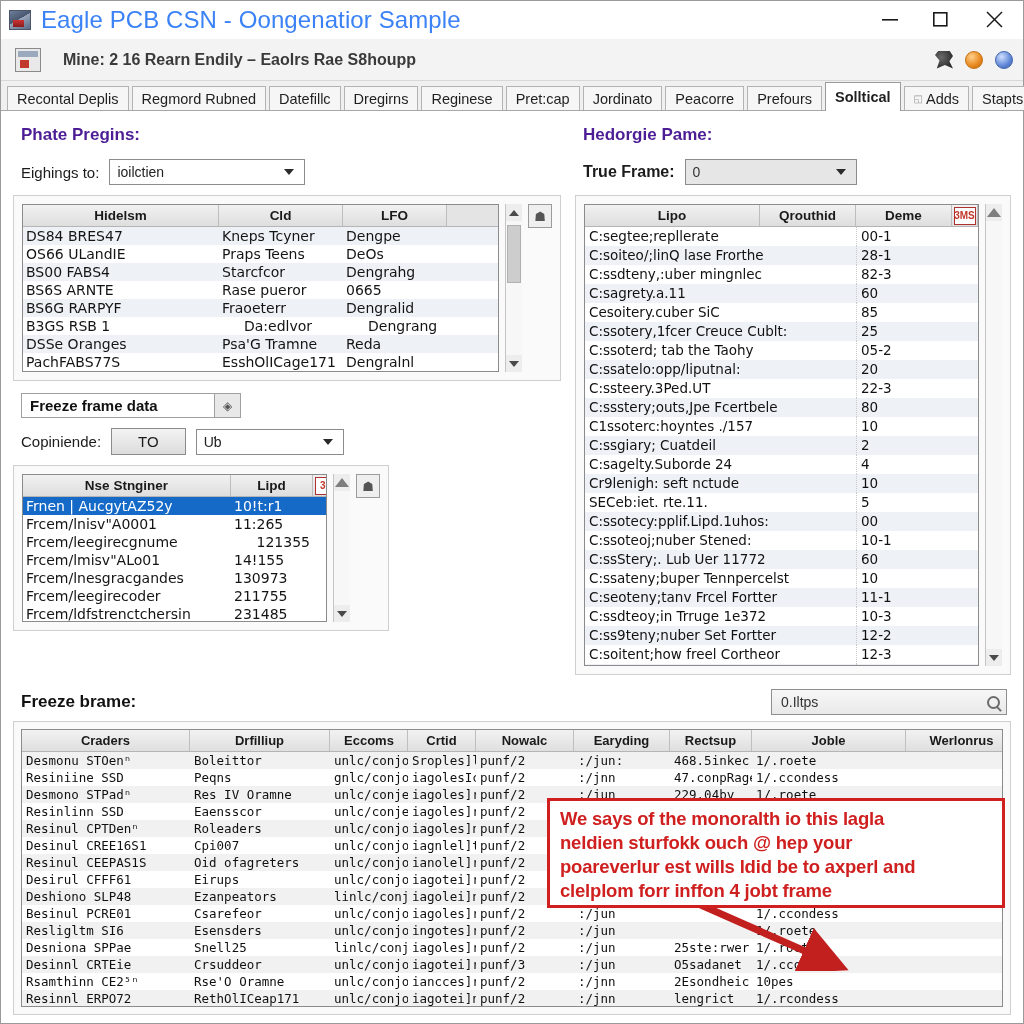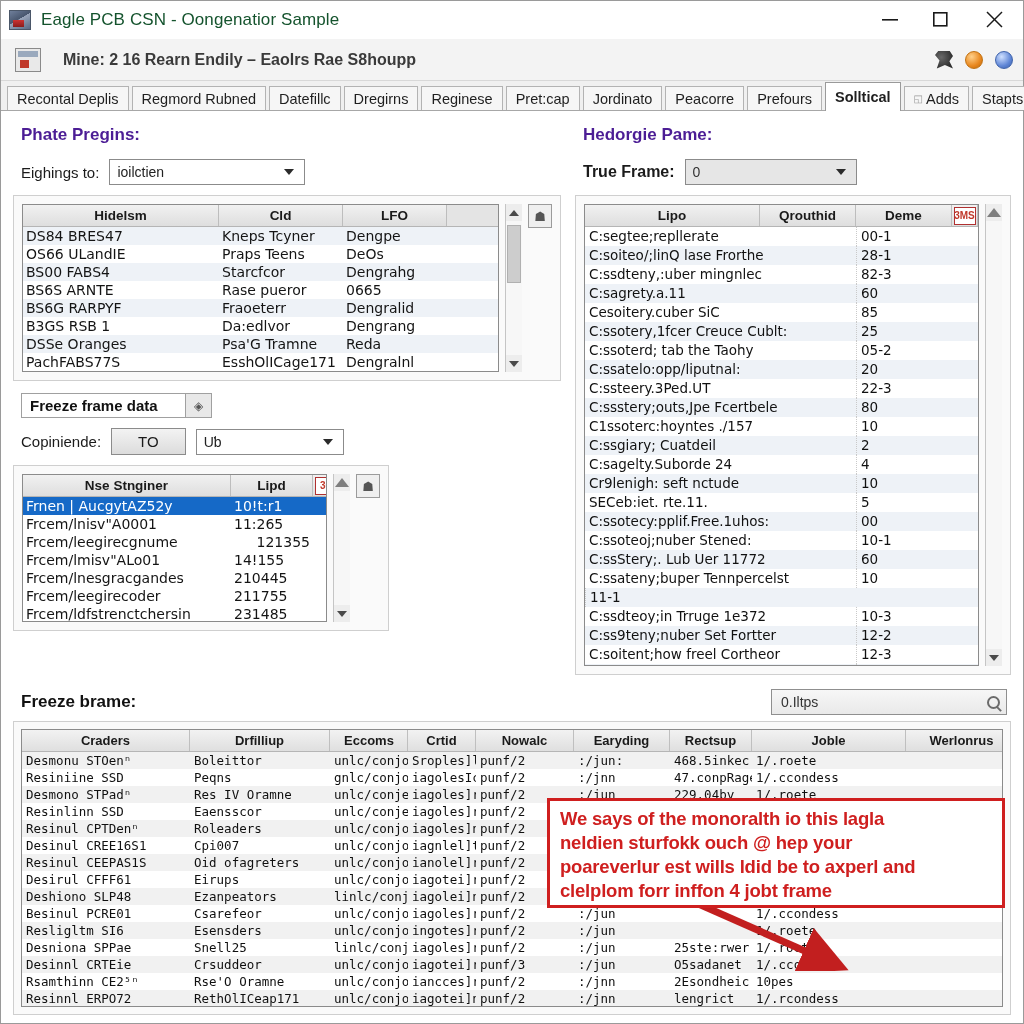--- a/index.html
+++ b/index.html
@@ -32,21 +32,21 @@
     background: linear-gradient(150deg,#6f7f9b 0%,#48566e 45%,#9aa6bb 46%,#586a86 100%);
     border: 1px solid #4a5668;
     position: relative;
   }
   .app-icon::after {
     content: ""; position: absolute; left: 3px; top: 9px;
     width: 11px; height: 7px;
     background: linear-gradient(180deg,#c33 0%,#8a1d1d 100%);
   }
   .title-text {
-    font-size: 17px; color: #14532d; letter-spacing: .1px;
+    font-size: 24px; color: #3b82f6; letter-spacing: .1px;
     white-space: nowrap;
   }
   .wincontrols { margin-left: auto; display: flex; height: 100%; }
   .wc {
     width: 50px; height: 100%;
     display: flex; align-items: center; justify-content: center;
     font-size: 17px; color: #1a1a1a;
   }
   .wc.close { width: 58px; font-size: 20px; }
   .wc svg { display: block; }
@@ -229,21 +229,21 @@
     border: 1px solid #9b9b9b;
     background: #efefef;
     display: flex; align-items: center; justify-content: center;
   }
   .home-glyph { font-size: 13px; color: #555; line-height: 1; }
 
   
   .ffbar {
     display: flex; align-items: stretch;
     margin: 12px 0 10px 8px;
-    width: 191px;
+    width: 220px;
   }
   .ffbar .lbl {
     flex: 1 1 auto;
     border: 1px solid #a0a0a0;
     background: #ffffff;
     font-size: 15px; font-weight: 700; color: #111;
     padding: 3px 8px;
     white-space: nowrap;
   }
   .ffbar .btn {
@@ -494,21 +494,21 @@
                   <div class="td" style="width: 124px; flex: 0 0 124px;">Rase pueror</div>
                   <div class="td" style="width: 104px; flex: 0 0 104px;">0665</div>
                 </div>
                 <div class="lb-row alt">
                   <div class="td" style="width: 196px; flex: 0 0 196px;">BS6G RARPYF</div>
                   <div class="td" style="width: 124px; flex: 0 0 124px;">Fraoeterr</div>
                   <div class="td" style="width: 104px; flex: 0 0 104px;">Dengralid</div>
                 </div>
                 <div class="lb-row">
                   <div class="td" style="width: 196px; flex: 0 0 196px;">B3GS RSB 1</div>
-                  <div class="td" style="width: 124px; flex: 0 0 124px;">Da:edlvor</div>
+                  <div class="td" style="width: 124px; flex: 0 0 124px; margin-left: 22px;">Da:edlvor</div>
                   <div class="td" style="width: 104px; flex: 0 0 104px;">Dengrang</div>
                 </div>
                 <div class="lb-row alt">
                   <div class="td" style="width: 196px; flex: 0 0 196px;">DSSe Oranges</div>
                   <div class="td" style="width: 124px; flex: 0 0 124px;">Psa'G Tramne</div>
                   <div class="td" style="width: 104px; flex: 0 0 104px;">Reda</div>
                 </div>
                 <div class="lb-row">
                   <div class="td" style="width: 196px; flex: 0 0 196px;">PachFABS77S</div>
                   <div class="td" style="width: 124px; flex: 0 0 124px;">EsshOlICage171</div>
@@ -569,21 +569,21 @@
                 <div class="lb-row">
                   <div class="td" style="width: 208px; flex: 0 0 208px;">Frcem/leegirecgnume</div>
                   <div class="td" style="width: 82px; flex: 0 0 82px; text-align: right;">121355</div>
                 </div>
                 <div class="lb-row">
                   <div class="td" style="width: 208px; flex: 0 0 208px;">Frcem/lmisv"ALo01</div>
                   <div class="td" style="width: 82px; flex: 0 0 82px; text-align: left;">14!155</div>
                 </div>
                 <div class="lb-row">
                   <div class="td" style="width: 208px; flex: 0 0 208px;">Frcem/lnesgracgandes</div>
-                  <div class="td" style="width: 82px; flex: 0 0 82px; text-align: left;">210445</div>
+                  <div class="td" style="width: 82px; flex: 0 0 82px; text-align: left;">130973</div>
                 </div>
                 <div class="lb-row">
                   <div class="td" style="width: 208px; flex: 0 0 208px;">Frcem/leegirecoder</div>
                   <div class="td" style="width: 82px; flex: 0 0 82px; text-align: left;">211755</div>
                 </div>
                 <div class="lb-row">
                   <div class="td" style="width: 208px; flex: 0 0 208px;">Frcem/ldfstrenctchersin</div>
                   <div class="td" style="width: 82px; flex: 0 0 82px; text-align: left;">231485</div>
                 </div>
               </div>
@@ -694,40 +694,41 @@
                   <div class="c1">Cr9lenigh: seft nctude</div>
                   <div class="c2">10</div>
                   <div class="c3"></div>
                 </div>
                 <div class="rt-row">
                   <div class="c1">SECeb:iet. rte.11.</div>
                   <div class="c2">5</div>
                   <div class="c3"></div>
                 </div>
                 <div class="rt-row alt">
-                  <div class="c1">C:ssotecy:pplif.Free.1uhos:</div>
+                  <div class="c1">C:ssotecy:pplif.Lipd.1uhos:</div>
                   <div class="c2">00</div>
                   <div class="c3"></div>
                 </div>
                 <div class="rt-row">
                   <div class="c1">C:ssoteoj;nuber Stened:</div>
                   <div class="c2">10-1</div>
                   <div class="c3"></div>
                 </div>
                 <div class="rt-row alt">
                   <div class="c1">C:ssStery;. Lub Uer 11772</div>
                   <div class="c2">60</div>
                   <div class="c3"></div>
                 </div>
                 <div class="rt-row">
                   <div class="c1">C:ssateny;buper Tennpercelst</div>
                   <div class="c2">10</div>
                   <div class="c3"></div>
                 </div>
                 <div class="rt-row alt">
+                  <div class="c1">C:seoteny;tanv Frcel Fortter</div>
                   <div class="c2">11-1</div>
                   <div class="c3"></div>
                 </div>
                 <div class="rt-row">
                   <div class="c1">C:ssdteoy;in Trruge 1e372</div>
                   <div class="c2">10-3</div>
                   <div class="c3"></div>
                 </div>
                 <div class="rt-row alt">
                   <div class="c1">C:ss9teny;nuber Set Fortter</div>

